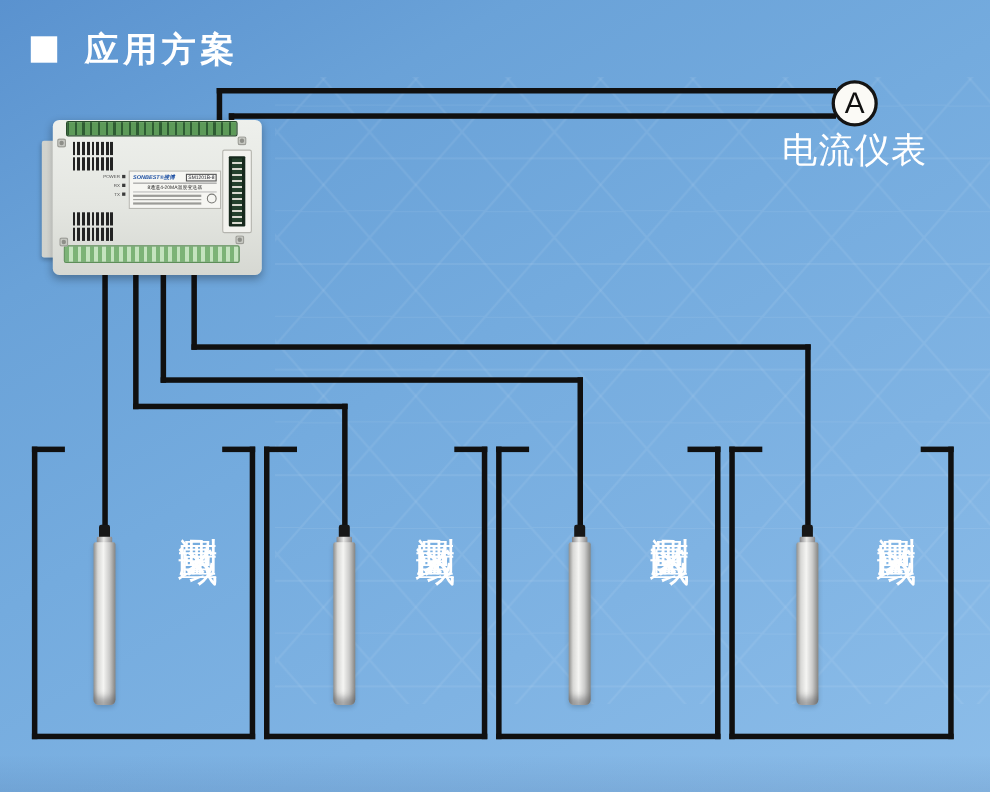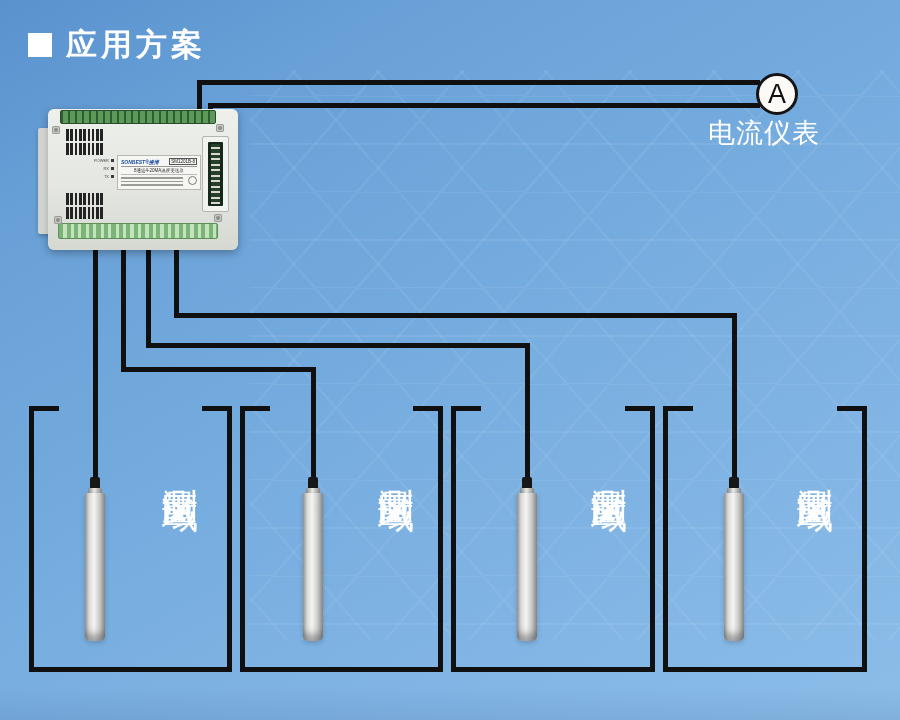--- a/index.html
+++ b/index.html
@@ -3,32 +3,32 @@
 <meta charset="utf-8">
 <style>
   * { margin:0; padding:0; box-sizing:border-box; }
   body { font-family:"Liberation Sans","DejaVu Sans",sans-serif; }
   .stage{
     position:relative; width:900px; height:720px; overflow:hidden;
     background:linear-gradient(150deg,#5a92cf 0%,#6aa2d8 22%,#74abde 45%,#7fb3e3 70%,#8cbde9 100%);
   }
   .hexes{ position:absolute; left:0; top:0; z-index:1; pointer-events:none; }
   
-  .title-row{ position:absolute; left:28px; top:24px; display:flex; align-items:center; gap:14px; z-index:6; }
+  .title-row{ position:absolute; left:28px; top:24px; display:flex; align-items:center; gap:25px; z-index:6; }
   .title-bullet{ width:24px; height:24px; background:#ffffff; }
   .title-text{ color:#ffffff; font-size:31px; font-weight:bold; letter-spacing:4px; }
   
   .wire{ position:absolute; background:#101010; z-index:2; }
   
   .ammeter{ position:absolute; left:756px; top:73px; width:42px; height:42px; border-radius:50%;
     background:#fbfaf6; border:3px solid #141414; z-index:4;
     display:flex; align-items:center; justify-content:center;
     font-size:27px; color:#101010; font-weight:500; }
-  .ammeter-label{ position:absolute; left:708px; top:115px; width:138px; 
-    color:#ffffff; font-size:27px; letter-spacing:1px; z-index:4; }
+  .ammeter-label{ position:absolute; left:708px; top:115px; width:138px; text-align:center;
+    color:#ffffff; font-size:32px; letter-spacing:1px; z-index:4; }
   
   .pt100-note{ position:absolute; left:189px; top:265px; color:#ffffff; font-size:31px;
     font-weight:bold; letter-spacing:1px; z-index:5; }
   
   .tank{ position:absolute; top:406px; height:266px; z-index:2; }
   .tank .wall-l{ position:absolute; left:0; top:0; width:5px; height:100%; background:#101010; }
   .tank .wall-r{ position:absolute; right:0; top:0; width:5px; height:100%; background:#101010; }
   .tank .floor{ position:absolute; left:0; bottom:0; width:100%; height:5px; background:#101010; }
   .tank .stub-l{ position:absolute; left:0; top:0; width:30px; height:5px; background:#101010; }
   .tank .stub-r{ position:absolute; right:0; top:0; width:30px; height:5px; background:#101010; }

